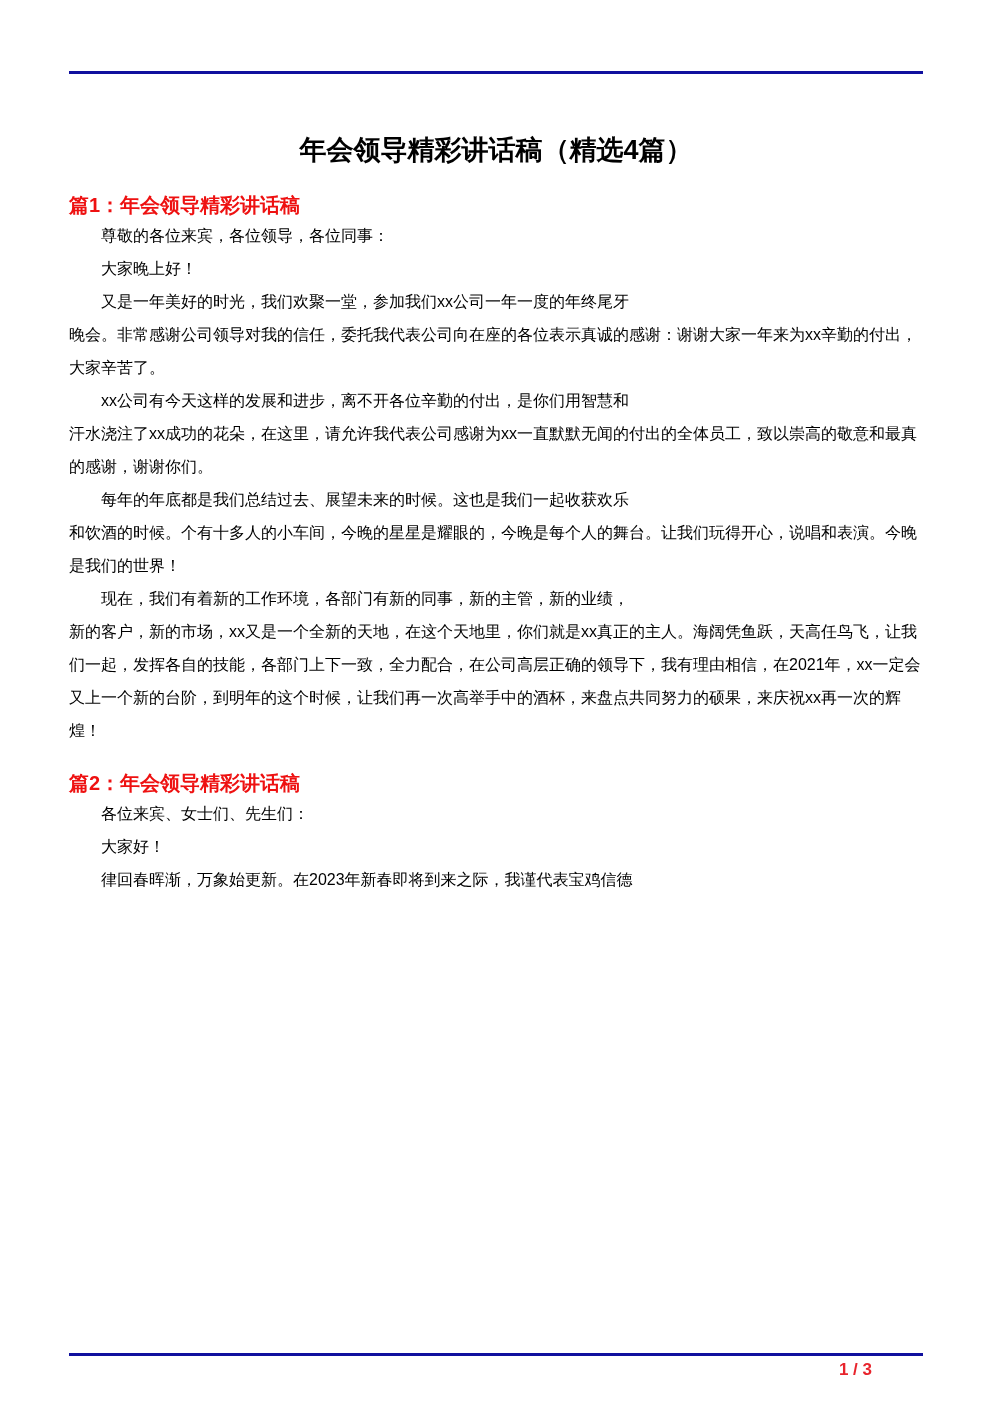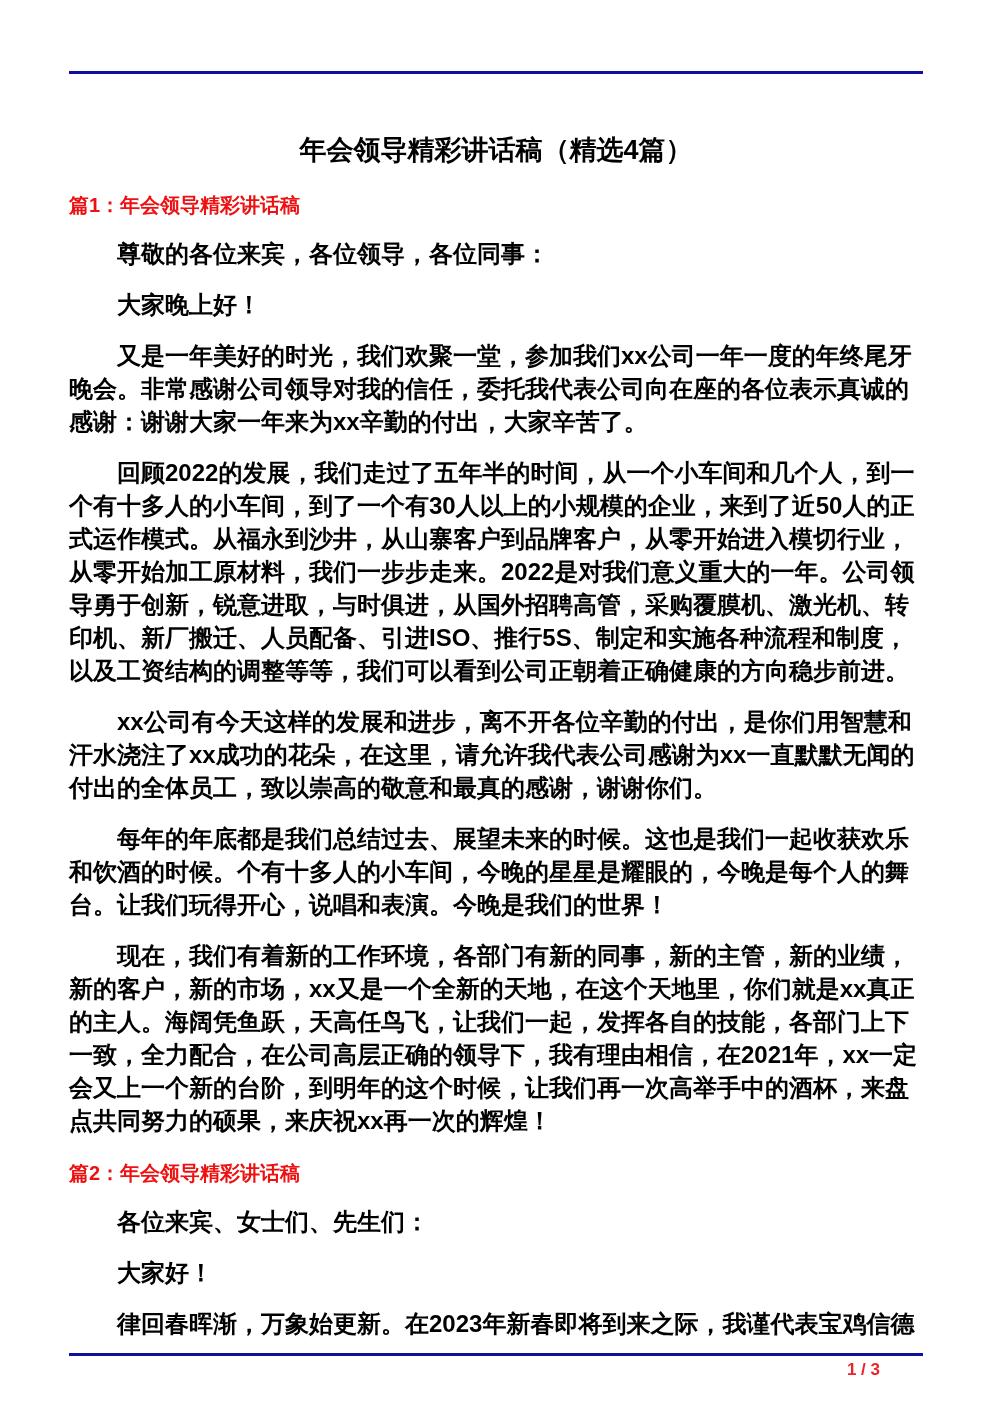--- a/index.html
+++ b/index.html
@@ -37,32 +37,32 @@
     color: var(--body_text, #000000);
   }
   .section-heading {
     margin: 22px 0 0 0;
     font-size: 20px;
     line-height: 28px;
     font-weight: 700;
     color: var(--heading_red, #ee1111);
   }
   .para {
-    margin: 18px 0;
-    font-size: 24px;
+    margin: 0 0;
+    font-size: 16px;
     line-height: 33px;
-    font-weight: 700;
+    font-weight: 400;
     text-indent: 2em;
     white-space: pre-wrap;
     word-break: break-all;
   }
   .page-number {
     position: absolute;
     top: 1360px;
-    right: 112px;
+    right: 120px;
     font-size: 17px;
     line-height: 20px;
     font-weight: 700;
     color: var(--page_number_red, #e8242c);
   }
 </style>
 <title>年会领导精彩讲话稿（精选4篇）</title></head>
 <body>
 
 <div class="page">
@@ -72,22 +72,20 @@
   <div class="content">
 
     <h1 class="doc-title">年会领导精彩讲话稿（精选4篇）</h1>
 
     <section>
       <h2 class="section-heading">篇1：年会领导精彩讲话稿</h2>
       <p class="para">尊敬的各位来宾，各位领导，各位同事：</p>
       <p class="para">大家晚上好！</p>
       <p class="para">又是一年美好的时光，我们欢聚一堂，参加我们xx公司一年一度的年终尾牙
 晚会。非常感谢公司领导对我的信任，委托我代表公司向在座的各位表示真诚的感谢：谢谢大家一年来为xx辛勤的付出，大家辛苦了。</p>
-      <p class="para">回顾2022的发展，我们走过了五年半的时间，从一个小车间和几个人，到一
-个有十多人的小车间，到了一个有30人以上的小规模的企业，来到了近50人的正式运作模式。从福永到沙井，从山寨客户到品牌客户，从零开始进入模切行业，从零开始加工原材料，我们一步步走来。2022是对我们意义重大的一年。公司领导勇于创新，锐意进取，与时俱进，从国外招聘高管，采购覆膜机、激光机、转印机、新厂搬迁、人员配备、引进ISO、推行5S、制定和实施各种流程和制度，以及工资结构的调整等等，我们可以看到公司正朝着正确健康的方向稳步前进。</p>
       <p class="para">xx公司有今天这样的发展和进步，离不开各位辛勤的付出，是你们用智慧和
 汗水浇注了xx成功的花朵，在这里，请允许我代表公司感谢为xx一直默默无闻的付出的全体员工，致以崇高的敬意和最真的感谢，谢谢你们。</p>
       <p class="para">每年的年底都是我们总结过去、展望未来的时候。这也是我们一起收获欢乐
 和饮酒的时候。个有十多人的小车间，今晚的星星是耀眼的，今晚是每个人的舞台。让我们玩得开心，说唱和表演。今晚是我们的世界！</p>
       <p class="para">现在，我们有着新的工作环境，各部门有新的同事，新的主管，新的业绩，
 新的客户，新的市场，xx又是一个全新的天地，在这个天地里，你们就是xx真正的主人。海阔凭鱼跃，天高任鸟飞，让我们一起，发挥各自的技能，各部门上下一致，全力配合，在公司高层正确的领导下，我有理由相信，在2021年，xx一定会又上一个新的台阶，到明年的这个时候，让我们再一次高举手中的酒杯，来盘点共同努力的硕果，来庆祝xx再一次的辉煌！</p>
     </section>
 
     <section>
       <h2 class="section-heading">篇2：年会领导精彩讲话稿</h2>

